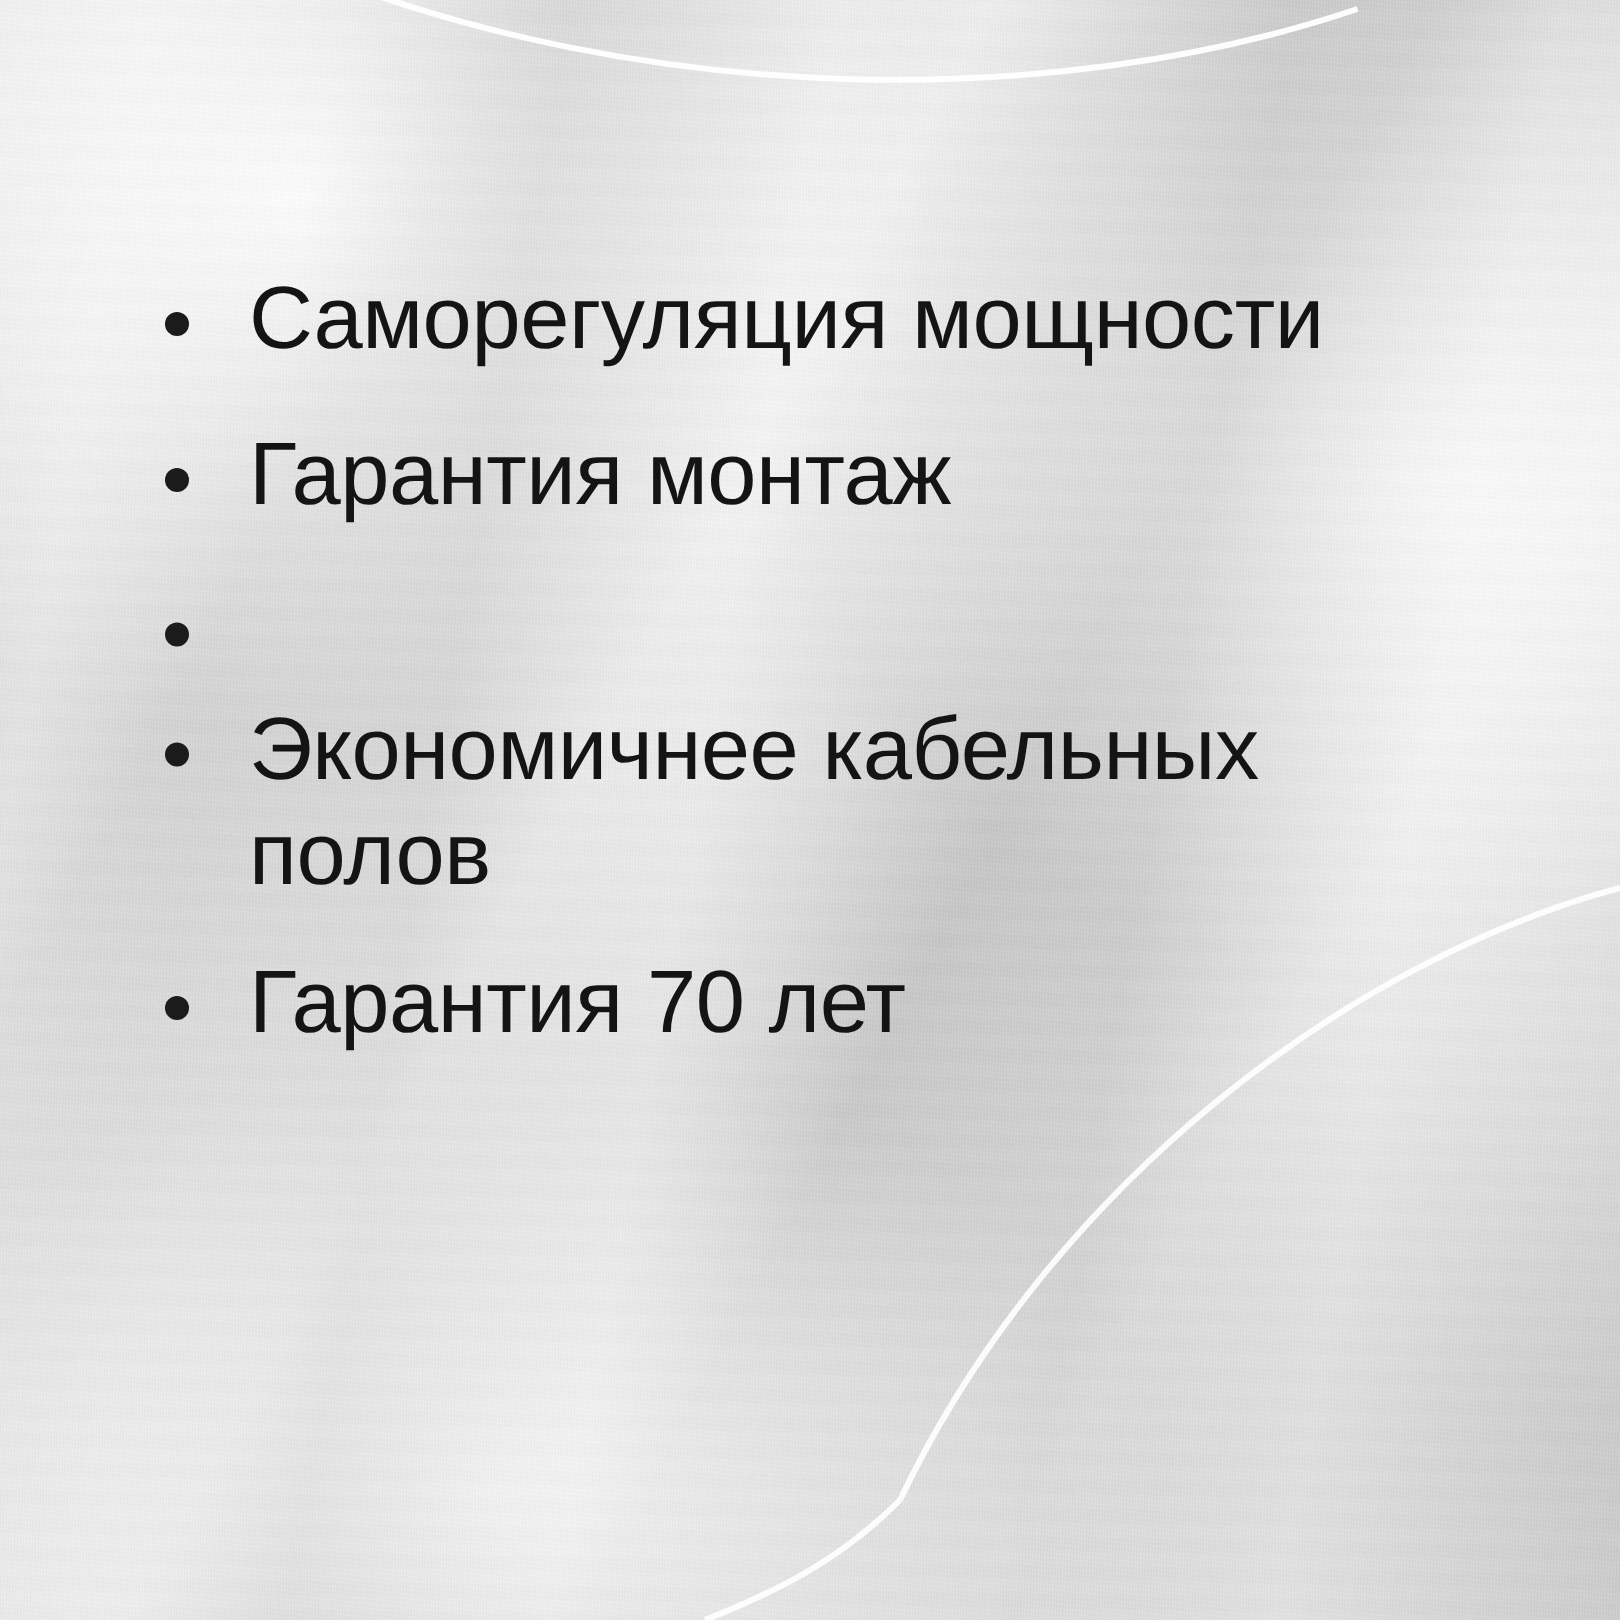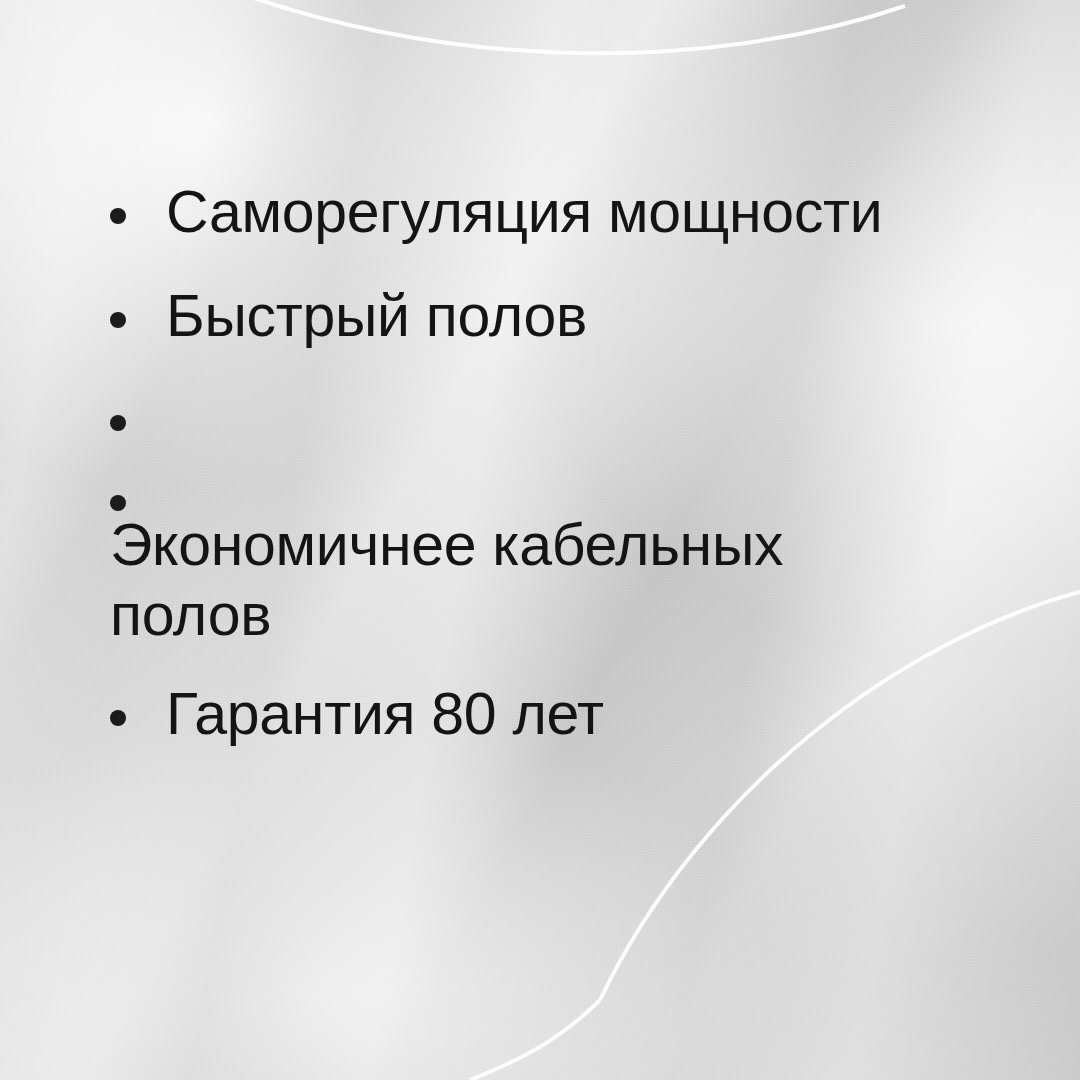--- a/index.html
+++ b/index.html
@@ -88,21 +88,21 @@
 
   .bullet-text {
     font-size: 59px;
     line-height: 1.18;
     color: #141414;
     letter-spacing: -0.3px;
     font-weight: 400;
     max-width: 770px;
   }
 
-  .bullet-row.two-line { margin-bottom: 30px; flex-direction: column; }
+  .bullet-row.two-line { margin-bottom: 30px; }
 </style>
 </head>
 <body>
 
 <div class="slide">
 
   <div class="sheen"></div>
   <div class="grain"></div>
 
   <svg class="arcs" width="1080" height="1080" viewBox="0 0 1080 1080">
@@ -113,32 +113,32 @@
 
   <div class="content">
 
     <div class="bullet-row">
       <span class="dot"></span>
       <span class="bullet-text">Саморегуляция мощности</span>
     </div>
 
     <div class="bullet-row">
       <span class="dot"></span>
-      <span class="bullet-text">Быстрый полов</span>
+      <span class="bullet-text">Гарантия монтаж</span>
     </div>
 
     <div class="bullet-row">
       <span class="dot"></span>
     </div>
 
     <div class="bullet-row two-line">
       <span class="dot"></span>
       <span class="bullet-text">Экономичнее кабельных полов</span>
     </div>
 
 
     <div class="bullet-row">
       <span class="dot"></span>
-      <span class="bullet-text">Гарантия 80 лет</span>
+      <span class="bullet-text">Гарантия 70 лет</span>
     </div>
 
   </div>
 </div>
 
 </body></html>

